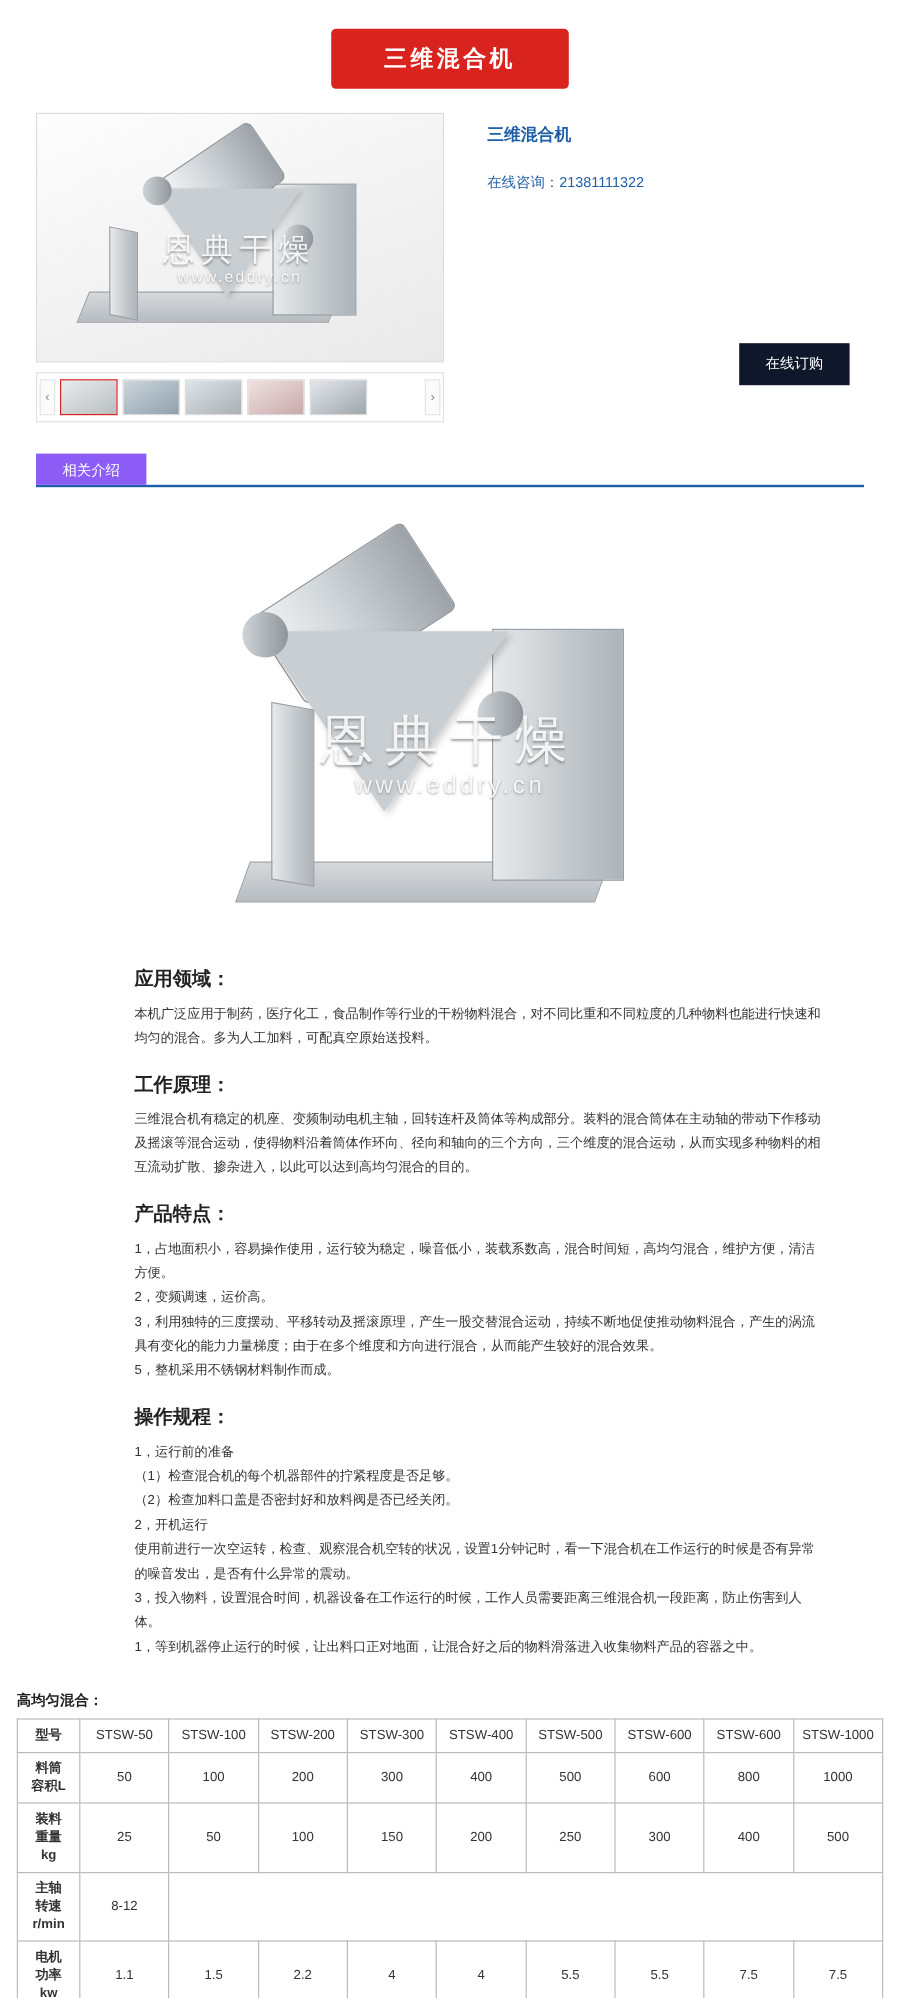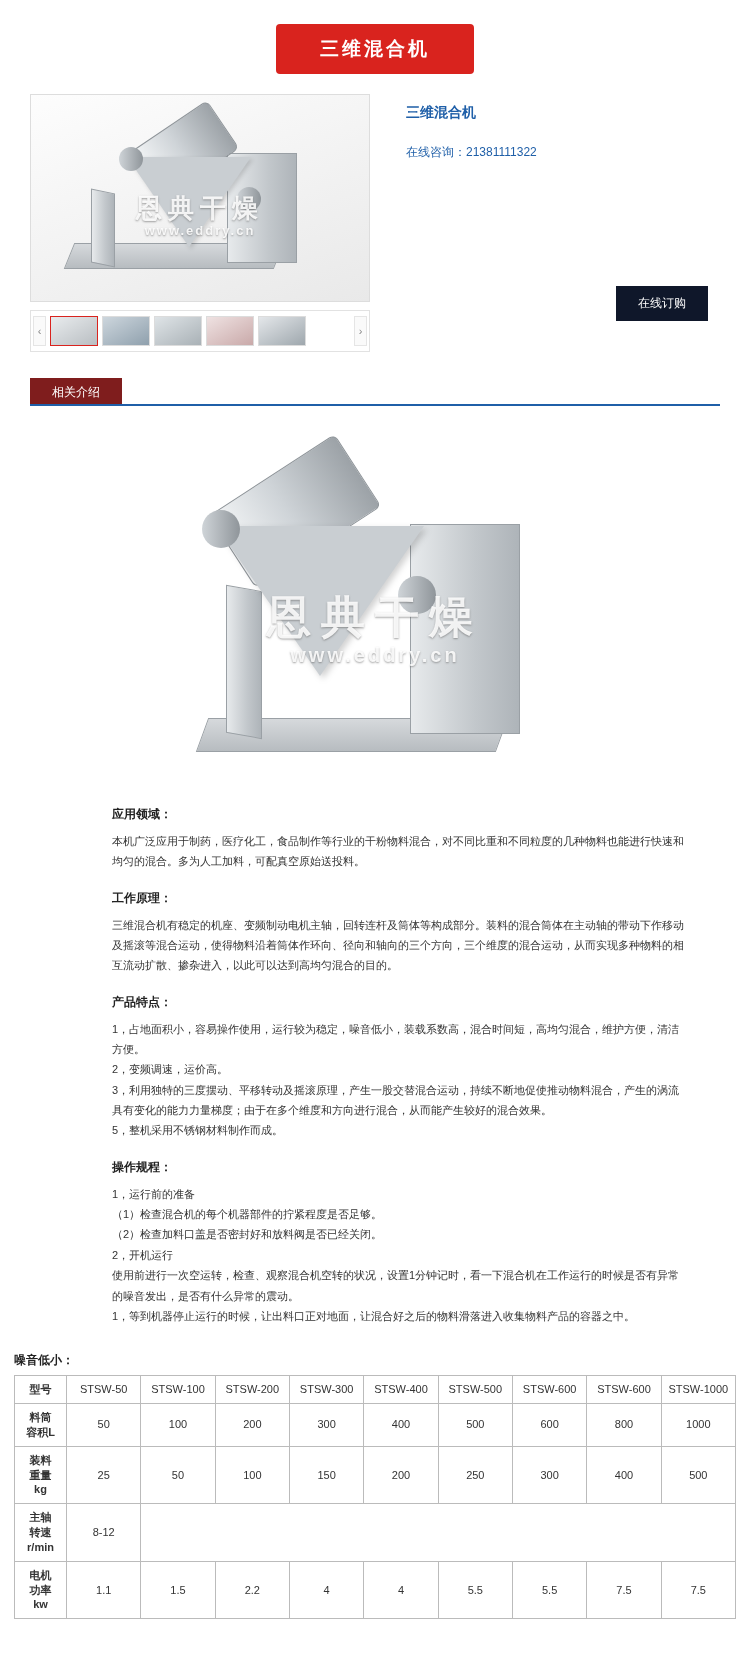--- a/index.html
+++ b/index.html
@@ -48,21 +48,21 @@
     position: relative;
     overflow: hidden;
     background: linear-gradient(160deg,#fdfdfd 0%,#f2f2f2 55%,#e9e9e9 100%);
   }
   .wm {
     position: absolute;
     left: 0; right: 0;
     text-align: center;
     color: rgba(255,255,255,0.88);
     text-shadow: 0 1px 2px rgba(90,90,90,0.55);
-    font-weight: bold;
+    font-weight: normal;
     pointer-events: none;
   }
   .wm-big { font-size: 26px; letter-spacing: 6px; }
   .wm-small { font-size: 13px; letter-spacing: 2px; }
 
   
   .machine { position: absolute; }
   .m-base {
     background: linear-gradient(180deg,#d6d9dc,#b7bcc0);
     border: 1px solid #9aa0a5;
@@ -143,21 +143,21 @@
   }
 
   
   .tabbar {
     margin: 26px 30px 0 30px;
     border-bottom: 2px solid #1f5fa8;
     height: 28px;
     display: flex;
   }
   .tab {
-    background: #7f1d1d;
+    background: #8b5cf6;
     color: #fff;
     font-size: 12px;
     padding: 6px 22px;
     cursor: pointer;
   }
 
   
   .big-photo {
     margin: 22px auto 0 auto;
     width: 690px;
@@ -166,21 +166,21 @@
     overflow: hidden;
     background: #fff;
   }
 
   
   .content {
     padding: 18px 30px 0 30px;
     color: #333;
   }
   .sec-h {
-    font-size: 12px;
+    font-size: 16px;
     font-weight: bold;
     color: #222;
     margin: 18px 0 8px 82px;
   }
   .sec-h:first-child { margin-top: 0; }
   .sec-p {
     font-size: 11px;
     line-height: 1.85;
     color: #333;
     margin: 0 30px 0 82px;
@@ -296,24 +296,25 @@
     <p class="sec-p">2，变频调速，运价高。</p>
     <p class="sec-p">3，利用独特的三度摆动、平移转动及摇滚原理，产生一股交替混合运动，持续不断地促使推动物料混合，产生的涡流具有变化的能力力量梯度；由于在多个维度和方向进行混合，从而能产生较好的混合效果。</p>
     <p class="sec-p">5，整机采用不锈钢材料制作而成。</p>
 
     <div class="sec-h">操作规程：</div>
     <p class="sec-p">1，运行前的准备</p>
     <p class="sec-p">（1）检查混合机的每个机器部件的拧紧程度是否足够。</p>
     <p class="sec-p">（2）检查加料口盖是否密封好和放料阀是否已经关闭。</p>
     <p class="sec-p">2，开机运行</p>
     <p class="sec-p">使用前进行一次空运转，检查、观察混合机空转的状况，设置1分钟记时，看一下混合机在工作运行的时候是否有异常的噪音发出，是否有什么异常的震动。</p>
+    <p class="sec-p">3，投入物料，设置混合时间，机器设备在工作运行的时候，工作人员需要距离三维混合机一段距离，防止伤害到人体。</p>
     <p class="sec-p">1，等到机器停止运行的时候，让出料口正对地面，让混合好之后的物料滑落进入收集物料产品的容器之中。</p>
   </div>
 
-  <div class="params-title">噪音低小：</div>
+  <div class="params-title">高均匀混合：</div>
 
   <table class="params">
     <tbody>
       <tr>
         <th class="rowhead"><span>型号</span></th>
         <td>STSW-50</td>
         <td>STSW-100</td>
         <td>STSW-200</td>
         <td>STSW-300</td>
         <td>STSW-400</td>

